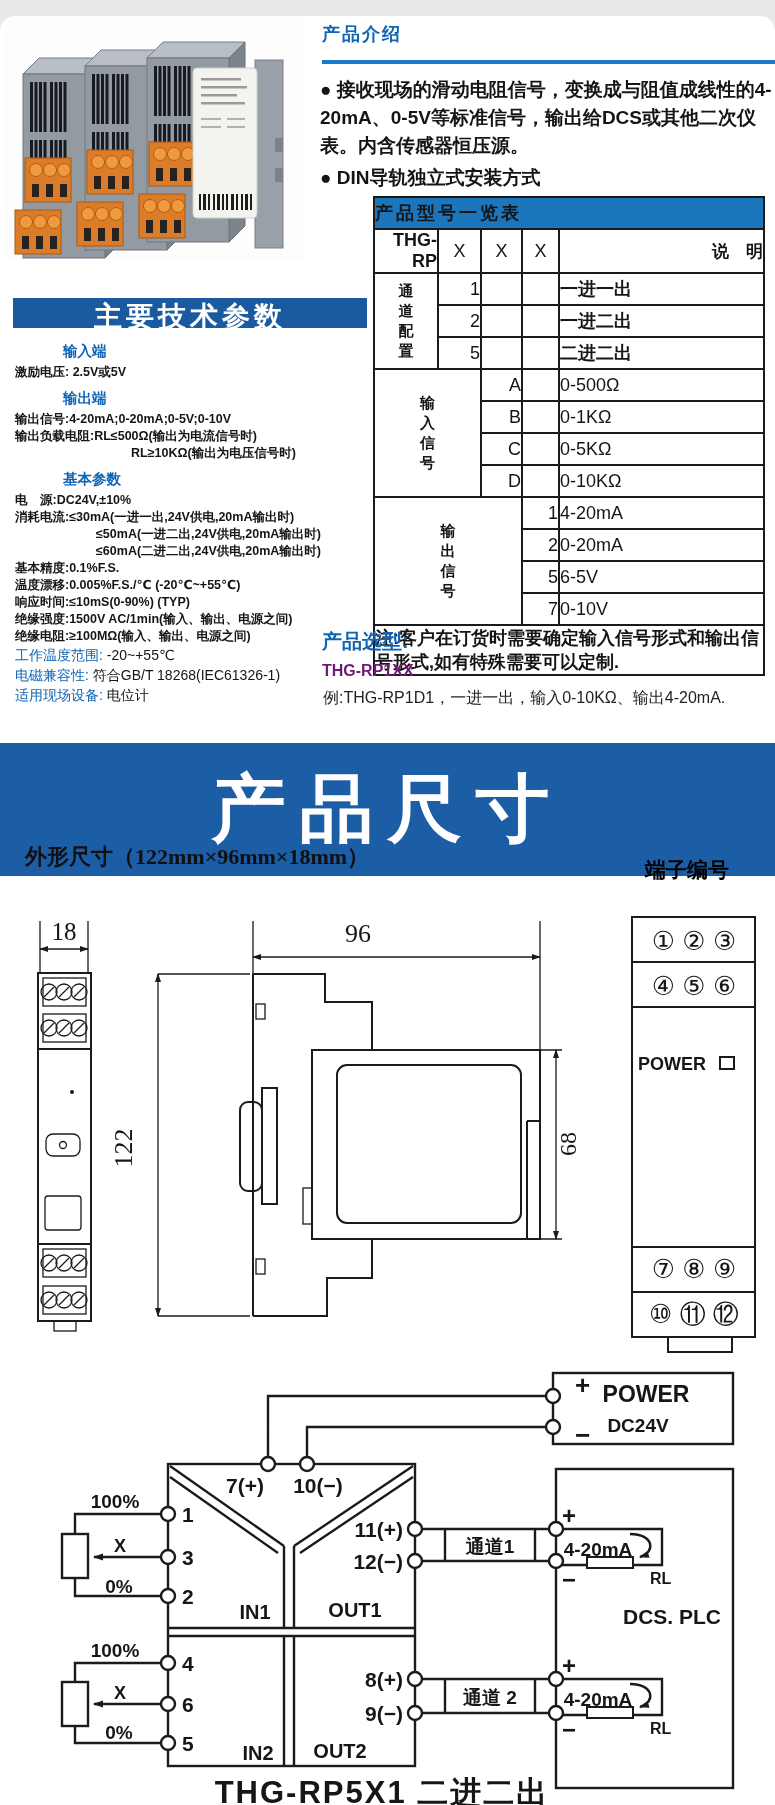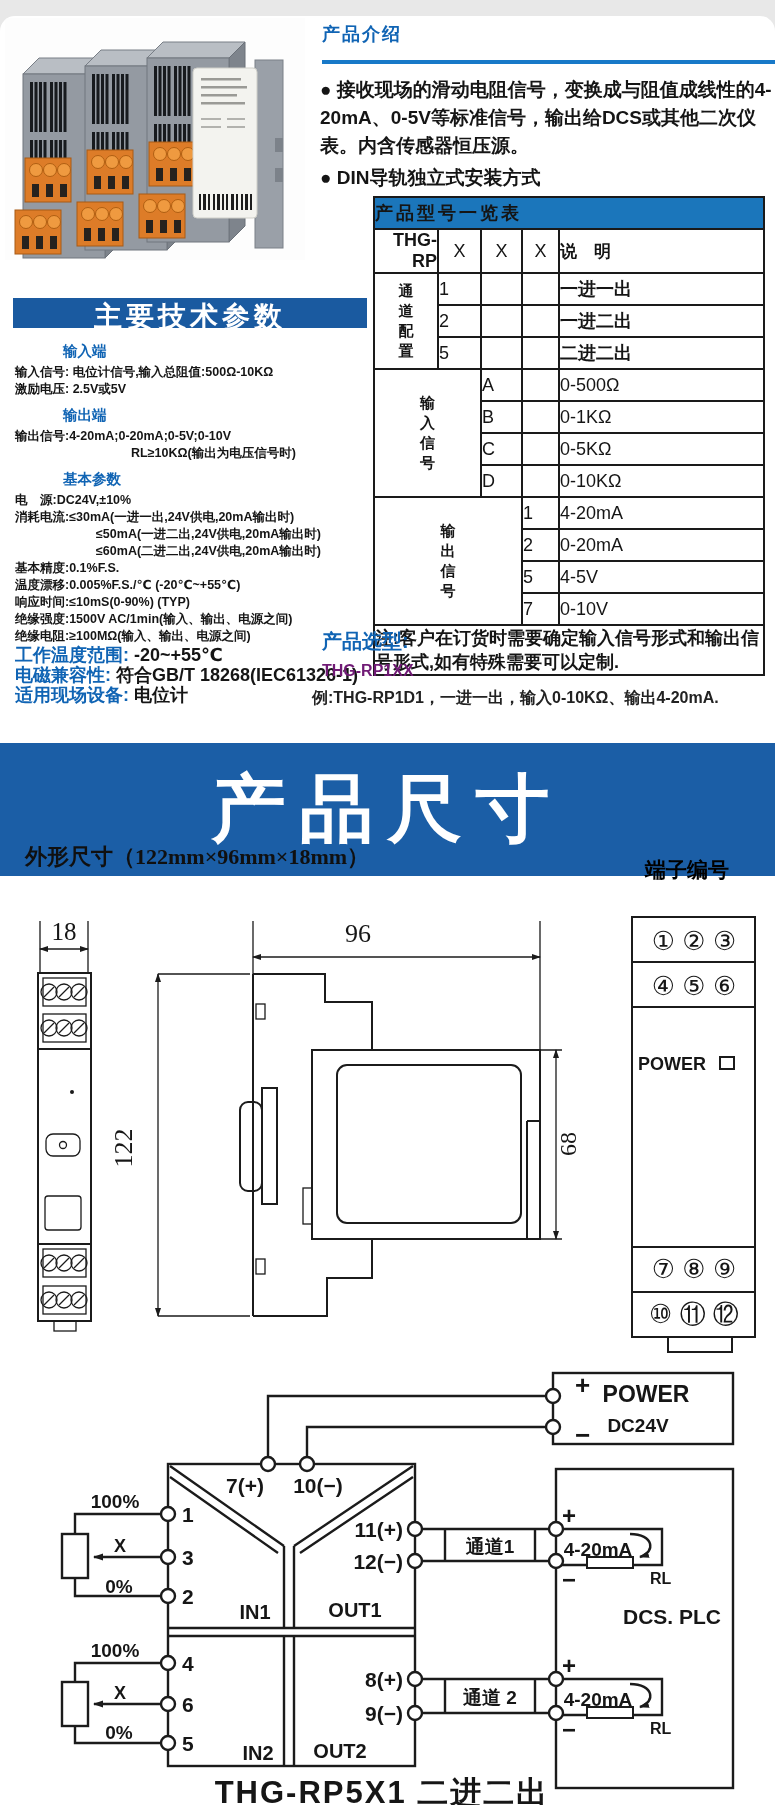--- a/index.html
+++ b/index.html
@@ -16,38 +16,38 @@
   .intro-b{left:320px;width:457px;font-size:19px;font-weight:bold;line-height:28px;color:#151515;}
   .b1{top:60px;} .b2{top:148px;}
   
   .spec-head{left:13px;top:282px;width:354px;height:30px;background:var(--primary_dark);
              color:#fff;font-size:28px;font-weight:bold;text-align:center;line-height:38px;letter-spacing:4px;}
   .spec-list{left:15px;top:326px;width:358px;}
   .shead{margin:8px 0 3px;font-size:14.5px;font-weight:bold;color:var(--label_blue);padding-left:48px;}
   .shead.first{margin-top:0;}
   .sline{margin:0;font-size:12.5px;font-weight:bold;line-height:17px;color:#151515;}
   .ind-rl{padding-left:116px;} .ind-ma{padding-left:81px;}
-  .cl{margin:0;font-size:18px;font-weight:bold;line-height:20px;}
+  .cl{margin:0;font-size:14px;font-weight:normal;line-height:20px;}
   .cl .lb{color:var(--label_blue);} .cl .vl{color:#151515;}
   
   table.mt{position:absolute;left:373px;top:180px;width:390px;border-collapse:collapse;table-layout:fixed;}
   table.mt td{border:2px solid #1a1a1a;padding:0;font-size:18px;color:#151515;height:30px;overflow:hidden;}
   td.thead{background:var(--table_header);color:#fff;font-size:20px;font-weight:bold;
            letter-spacing:3px;padding-left:8px;height:32px;}
-  td.c{text-align:left;}
+  td.c{text-align:right;}
   td.pref{font-size:13.5px;text-align:right;font-weight:bold;}
   td.xx{text-align:center;font-size:18px;}
   td.desc{padding-left:20px;}
   td.descc{padding-left:44px;font-size:16px;font-weight:bold;}
   .vlabel{width:17px;margin:0 auto;word-break:break-all;line-height:1.35;font-size:15px;font-weight:bold;text-align:center;}
   td.note{font-size:11.5px;font-weight:bold;padding:4px 3px;height:24px;}
   
   .sel-title{left:322px;top:612px;font-size:20px;font-weight:bold;color:var(--label_blue);}
   .sel-l1{left:322px;top:646px;font-size:16px;font-weight:bold;color:#701a75;}
-  .sel-l2{left:312px;top:672px;font-size:16px;font-weight:bold;color:#222;}
+  .sel-l2{left:323px;top:672px;font-size:16px;font-weight:normal;color:#222;}
   
   .banner{left:0;top:727px;width:775px;height:133px;background:var(--banner);
           color:#fff;font-size:74px;font-weight:bold;text-align:center;line-height:131px;letter-spacing:14px;}
   .dims-heading{left:25px;top:826px;font-family:"Liberation Serif","DejaVu Serif",serif;
                 font-size:22px;font-weight:bold;color:#101010;}
   .term-heading{left:645px;top:840px;font-size:21px;font-weight:bold;color:#000000;}
   
   svg text{fill:#161616;}
   .sf{font-family:"Liberation Serif","DejaVu Serif",serif;}
   .st{font-family:"Liberation Sans","DejaVu Sans",sans-serif;}
@@ -213,39 +213,39 @@
           </td>
       <td class="c">1</td>
       <td class="desc">4-20mA</td>
     </tr>
     <tr>
       <td class="c">2</td>
       <td class="desc">0-20mA</td>
     </tr>
     <tr>
       <td class="c">5</td>
-      <td class="desc">4-5V</td>
+      <td class="desc">6-5V</td>
     </tr>
     <tr>
       <td class="c">7</td>
       <td class="desc">0-10V</td>
     </tr>
     <tr>
           <td class="note" colspan="5">注:客户在订货时需要确定输入信号形式和输出信号形式,如有特殊需要可以定制.</td>
         </tr>
   </tbody>
     </table>
 
   <div class="abs spec-head">主要技术参数</div>
   <div class="abs spec-list">
     <h4 class="shead first">输入端</h4>
-    <p class="sline">输入信号: 电位计信号,输入总阻值:500Ω-10KΩ</p>
     <p class="sline">激励电压: 2.5V或5V</p>
     <h4 class="shead">输出端</h4>
     <p class="sline">输出信号:4-20mA;0-20mA;0-5V;0-10V</p>
+    <p class="sline">输出负载电阻:RL≤500Ω(输出为电流信号时)</p>
     <p class="sline ind-rl">RL≥10KΩ(输出为电压信号时)</p>
     <h4 class="shead">基本参数</h4>
     <p class="sline">电　源:DC24V,±10%</p>
     <p class="sline">消耗电流:≤30mA(一进一出,24V供电,20mA输出时)</p>
     <p class="sline ind-ma">≤50mA(一进二出,24V供电,20mA输出时)</p>
     <p class="sline ind-ma">≤60mA(二进二出,24V供电,20mA输出时)</p>
     <p class="sline">基本精度:0.1%F.S.</p>
     <p class="sline">温度漂移:0.005%F.S./℃ (-20℃~+55℃)</p>
     <p class="sline">响应时间:≤10mS(0-90%) (TYP)</p>
     <p class="sline">绝缘强度:1500V AC/1min(输入、输出、电源之间)</p>

